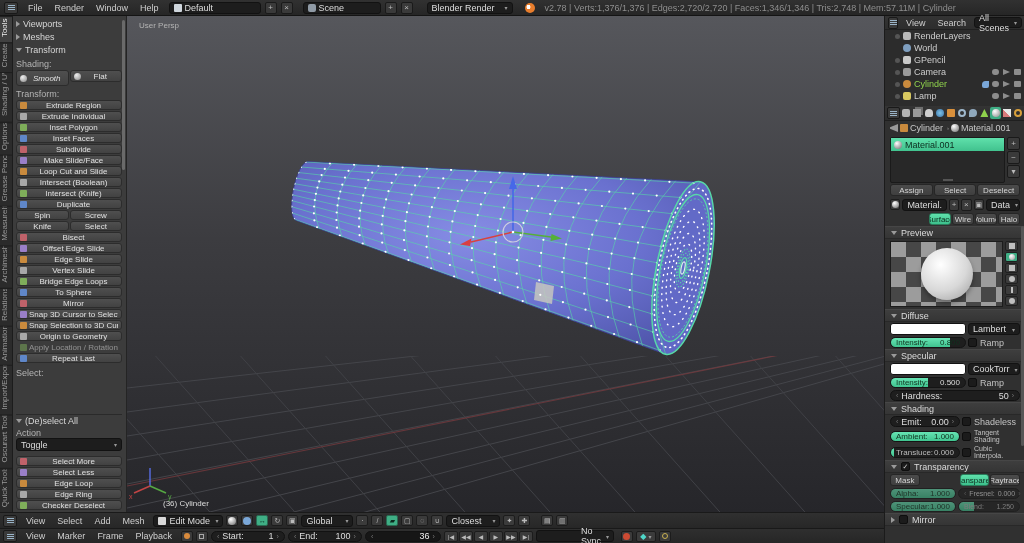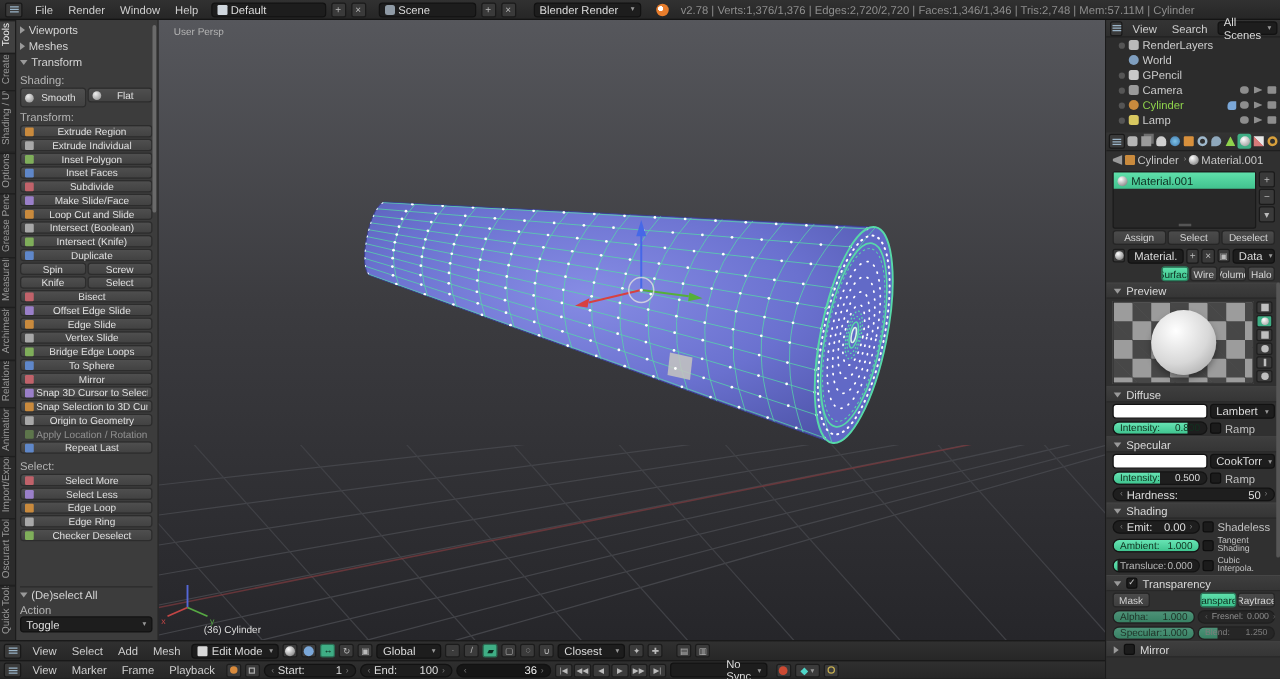--- a/index.html
+++ b/index.html
@@ -158,21 +158,21 @@
   <div class="phead">
       <span class="tri-r"></span>
       <span>Meshes</span>
     </div>
   <div class="phead">
       <span class="tri-d"></span>
       <span>Transform</span>
     </div>
   <div class="slabel">Shading:</div>
   <div class="pairrow" id="shade-btns">
-      <div class="tbtn" style="flex: 1 1 0%; height: 16px;">
+      <div class="tbtn" style="flex: 1 1 0%; height: 16px; font-style: italic;">
         <span class="ticon" style="border-radius: 50%; background: radial-gradient(circle at 35% 30%, rgb(238, 238, 238), rgb(136, 136, 136));"></span>
         <span class="lbl">Smooth</span>
       </div>
       <div class="tbtn" style="flex: 1 1 0%; height: 12px;">
         <span class="ticon" style="border-radius: 50%; background: radial-gradient(circle at 35% 30%, rgb(238, 238, 238), rgb(136, 136, 136));"></span>
         <span class="lbl">Flat</span>
       </div>
     </div>
   <div class="slabel">Transform:</div>
   <div id="tf-btns-a" style="display:flex;flex-direction:column;gap:1px;">
@@ -279,53 +279,53 @@
       <div class="tbtn dim">
         <span class="ticon" style="background: rgb(127, 174, 90);"></span>
         <span class="lbl">Apply Location / Rotation / Scale</span>
       </div>
       <div class="tbtn">
         <span class="ticon" style="background: rgb(95, 135, 201);"></span>
         <span class="lbl">Repeat Last</span>
       </div>
     </div>
   <div class="slabel" style="margin-top:4px;">Select:</div>
-  <div id="sel-btns" style="display:flex;flex-direction:column;gap:1px;">
-      <div class="tbtn">
-        <span class="ticon" style="background: rgb(192, 98, 106);"></span>
-        <span class="lbl">Select More</span>
-      </div>
-      <div class="tbtn">
-        <span class="ticon" style="background: rgb(154, 127, 201);"></span>
-        <span class="lbl">Select Less</span>
-      </div>
-      <div class="tbtn">
-        <span class="ticon" style="background: rgb(201, 138, 61);"></span>
-        <span class="lbl">Edge Loop</span>
-      </div>
-      <div class="tbtn">
-        <span class="ticon" style="background: rgb(168, 168, 168);"></span>
-        <span class="lbl">Edge Ring</span>
-      </div>
-      <div class="tbtn">
-        <span class="ticon" style="background: rgb(127, 174, 90);"></span>
-        <span class="lbl">Checker Deselect</span>
-      </div>
-    </div>
   <div id="deselect-panel">
     <div class="phead" style="border-top:1px solid #2a2a2a;">
         <span class="tri-d"></span>
         <span>(De)select All</span>
       </div>
     <div class="slabel">Action</div>
     <div class="dd" style="height:13px;margin-bottom:4px;">
       <span style="flex:1;">Toggle</span>
       <span class="caret">▾</span>
     </div>
   </div>
+  <div id="sel-btns" style="display:flex;flex-direction:column;gap:1px;">
+      <div class="tbtn">
+        <span class="ticon" style="background: rgb(192, 98, 106);"></span>
+        <span class="lbl">Select More</span>
+      </div>
+      <div class="tbtn">
+        <span class="ticon" style="background: rgb(154, 127, 201);"></span>
+        <span class="lbl">Select Less</span>
+      </div>
+      <div class="tbtn">
+        <span class="ticon" style="background: rgb(201, 138, 61);"></span>
+        <span class="lbl">Edge Loop</span>
+      </div>
+      <div class="tbtn">
+        <span class="ticon" style="background: rgb(168, 168, 168);"></span>
+        <span class="lbl">Edge Ring</span>
+      </div>
+      <div class="tbtn">
+        <span class="ticon" style="background: rgb(127, 174, 90);"></span>
+        <span class="lbl">Checker Deselect</span>
+      </div>
+    </div>
   <div class="shelf-sb"></div>
 </div>
 
 <div id="viewport" class="abs">
   <svg id="vp-svg" width="757" height="496" viewBox="0 0 757 496">
       <defs>
         <radialGradient id="bodyG" cx="42%" cy="38%" r="75%">
           <stop offset="0%" stop-color="#868ce4"></stop>
           <stop offset="55%" stop-color="#6a71cf"></stop>
           <stop offset="100%" stop-color="#4d53a8"></stop>

